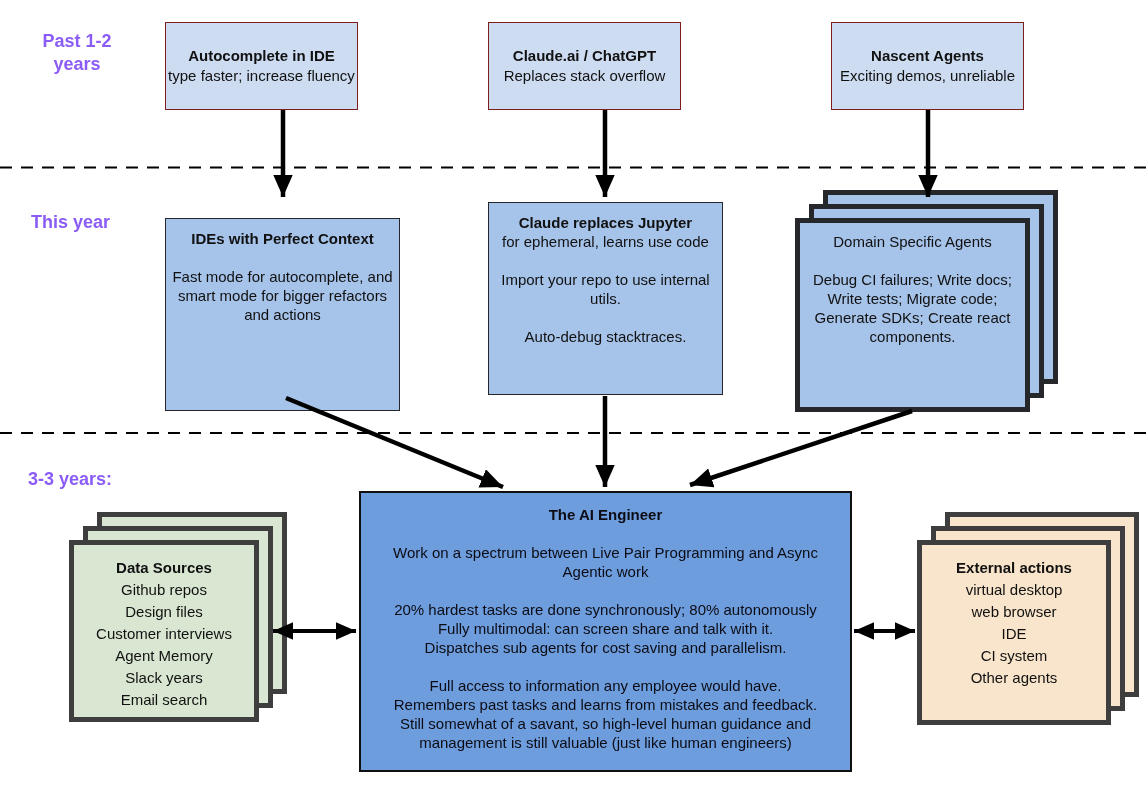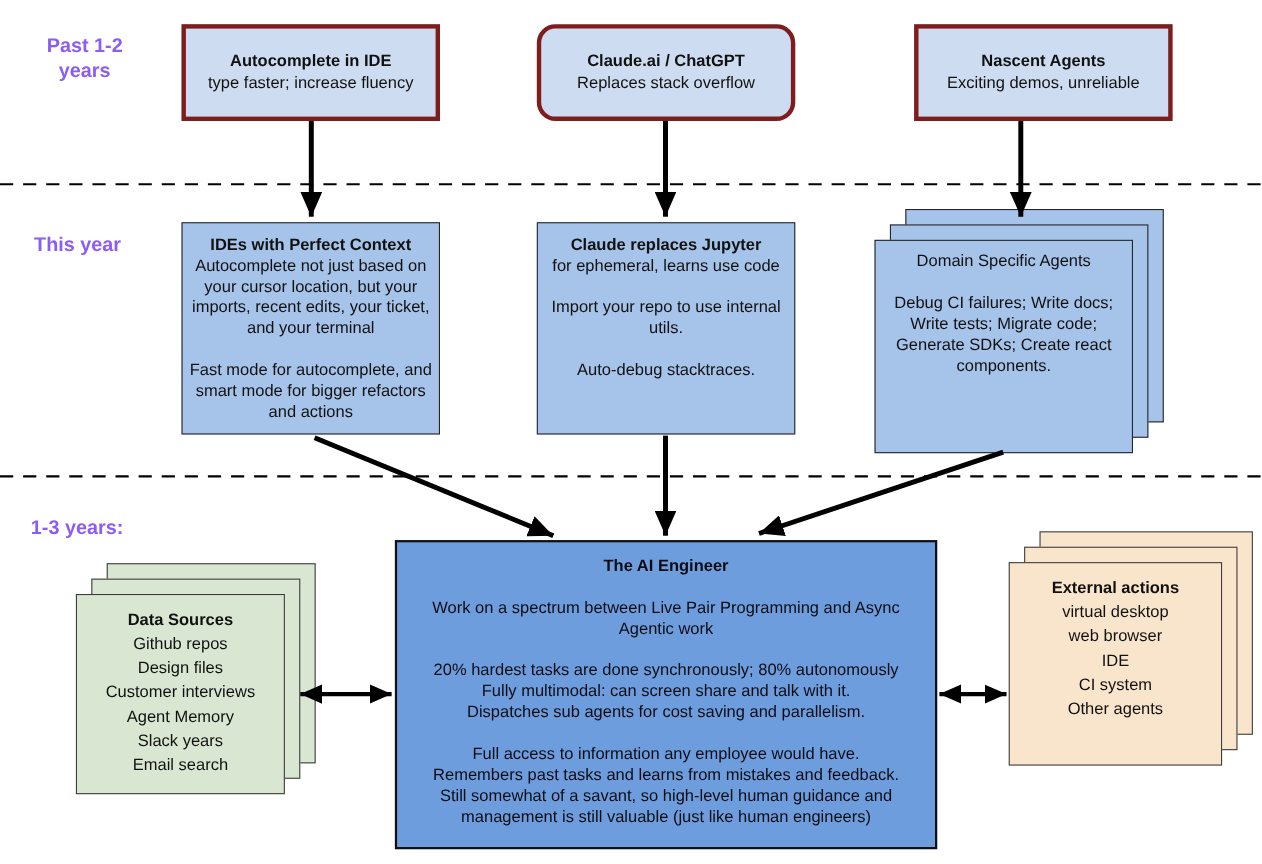--- a/index.html
+++ b/index.html
@@ -6,39 +6,39 @@
   html,body{margin:0;padding:0;background:#ffffff;}
   .canvas{
     position:relative;width:1147px;height:785px;background:#ffffff;
     font-family:"Liberation Sans", sans-serif;color:#111;overflow:hidden;
   }
   .tlabel{position:absolute;font-weight:bold;font-size:18px;line-height:23px;color:#8b5cf6;}
   .tlabel.center{text-align:center;}
 
   
   .topbox{
-    position:absolute;top:22px;width:235px;height:88px;
-    background:#cddcf1;border:4px solid #7f1d1d;box-sizing:border-box;
+    position:absolute;top:22px;width:193px;height:88px;
+    background:#cddcf1;border:1px solid #7f1d1d;box-sizing:border-box;
     display:flex;flex-direction:column;justify-content:center;align-items:center;
     text-align:right;font-size:15px;line-height:20px;
   }
   .topbox .t{font-weight:bold;}
 
   
   .midbox{
     position:absolute;top:202px;width:235px;height:193px;
     background:#a6c3ea;border:1px solid #26272b;box-sizing:border-box;
     text-align:center;font-size:15px;line-height:19px;padding:10px 4px;
   }
   .midbox .t{font-weight:bold;}
   .para{margin-top:19px;}
 
   
   .stack{position:absolute;}
-  .card{position:absolute;border:1px solid #be185d;box-sizing:border-box;}
+  .card{position:absolute;border:5px solid #be185d;box-sizing:border-box;}
   .stack .c-back{left:28px;top:0;}
   .stack .c-mid{left:14px;top:14px;}
   .stack .c-front{left:0;top:28px;z-index:2;}
   .card.blue{background:#a6c3ea;border-color:#26272b;}
   .card.green{background:#d9e7d2;border-color:#3e3e3e;}
   .card.tan{background:#f9e5cb;border-color:#3e3e3e;}
   .card-content{text-align:center;font-size:15px;line-height:19px;padding:9px 4px;}
   .listcard{text-align:center;font-size:15px;line-height:22px;padding-top:12px;}
   .listcard .t{font-weight:bold;}
 
@@ -55,38 +55,37 @@
 </head>
 <body>
 
 <div class="canvas">
 
   <div class="tlabel center" style="left:22px;top:30px;width:110px;">
     <div>Past 1-2</div>
     <div>years</div>
   </div>
   <div class="tlabel" style="left:31px;top:211px;">This year</div>
-  <div class="tlabel" style="left:28px;top:468px;">1-3 years:</div>
+  <div class="tlabel" style="left:28px;top:468px;">3-3 years:</div>
 
   <div class="topbox" style="left:165px;">
     <div class="t">Autocomplete in IDE</div>
     <div>type faster; increase fluency</div>
   </div>
-  <div class="topbox" style="left:488px;border-radius:17px;">
+  <div class="topbox" style="left:488px;">
     <div class="t">Claude.ai / ChatGPT</div>
     <div>Replaces stack overflow</div>
   </div>
   <div class="topbox" style="left:831px;">
     <div class="t">Nascent Agents</div>
     <div>Exciting demos, unreliable</div>
   </div>
 
-  <div class="midbox" style="left:165px;">
+  <div class="midbox" style="left:165px;margin-top:16px;">
     <div class="t">IDEs with Perfect Context</div>
-    <div>Autocomplete not just based on your cursor location, but your imports, recent edits, your ticket, and your terminal</div>
     <div class="para">Fast mode for autocomplete, and smart mode for bigger refactors and actions</div>
   </div>
 
   <div class="midbox" style="left:488px;">
     <div class="t">Claude replaces Jupyter</div>
     <div>for ephemeral, learns use code</div>
     <div class="para">Import your repo to use internal utils.</div>
     <div class="para">Auto-debug stacktraces.</div>
   </div>
 
@@ -121,21 +120,21 @@
       <div>Fully multimodal: can screen share and talk with it.</div>
       <div>Dispatches sub agents for cost saving and parallelism.</div>
     </div>
     <div class="para">
       <div>Full access to information any employee would have.</div>
       <div>Remembers past tasks and learns from mistakes and feedback.</div>
       <div>Still somewhat of a savant, so high-level human guidance and management is still valuable (just like human engineers)</div>
     </div>
   </div>
 
-  <div class="stack" style="left:917px;top:483px;width:222px;height:213px;">
+  <div class="stack" style="left:917px;top:512px;width:222px;height:213px;">
     <div class="card tan c-back" style="width:194px;height:185px;"></div>
     <div class="card tan c-mid" style="width:194px;height:185px;"></div>
     <div class="card tan c-front listcard" style="width:194px;height:185px;">
       <div class="t">External actions</div>
       <div>virtual desktop</div>
       <div>web browser</div>
       <div>IDE</div>
       <div>CI system</div>
       <div>Other agents</div>
     </div>

